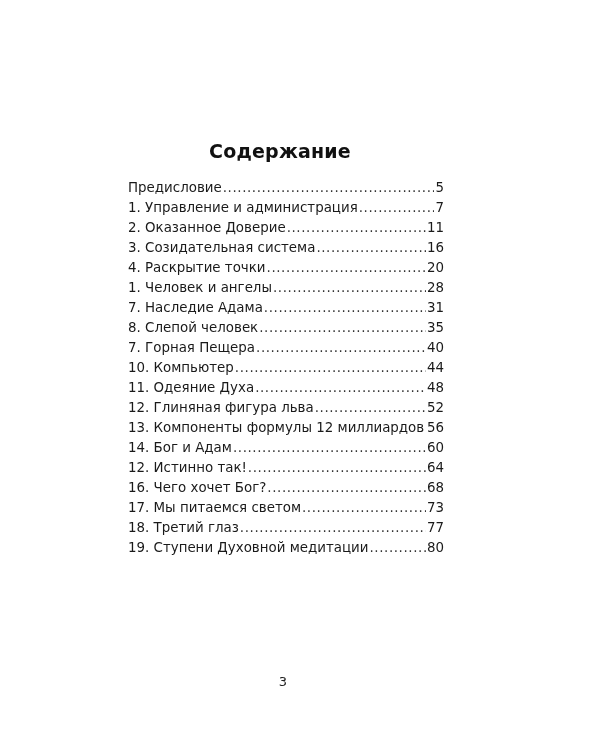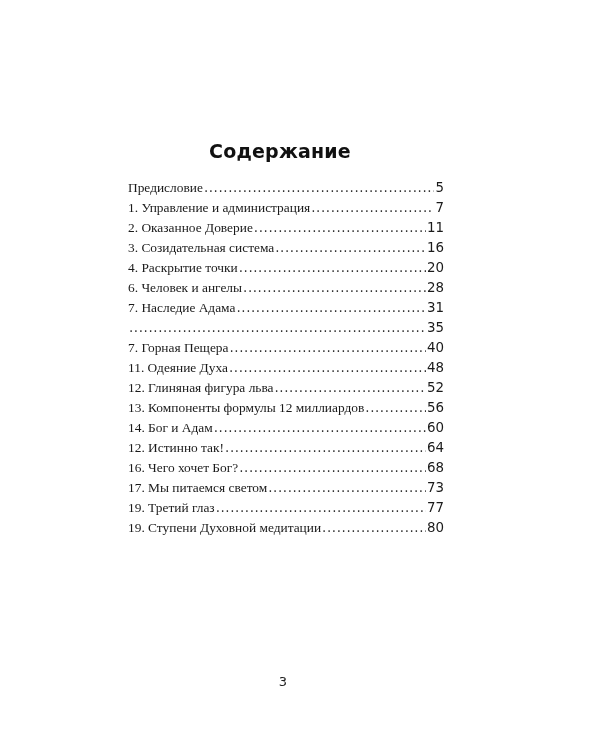--- a/index.html
+++ b/index.html
@@ -48,21 +48,20 @@
       align-items: baseline;
       height: 20px;
       line-height: 20px;
       font-size: 13.4px;
       white-space: nowrap;
       overflow: hidden;
     }
     .toc-label {
       flex: 0 0 auto;
       color: #1a1a1a;
-      font-family: Liberation Serif, serif;
     }
     .toc-leader {
       flex: 1 1 auto;
       overflow: hidden;
       white-space: nowrap;
       color: #333;
       letter-spacing: 0.6px;
       margin: 0 1px;
     }
     .toc-leader::before {
@@ -109,37 +108,43 @@
       <span class="toc-label">3. Созидательная система</span>
       <span class="toc-leader"></span>
       <span class="toc-page">16</span>
     </li>
     <li class="toc-row">
       <span class="toc-label">4. Раскрытие точки</span>
       <span class="toc-leader"></span>
       <span class="toc-page">20</span>
     </li>
     <li class="toc-row">
-      <span class="toc-label">6. Человек и ангелы</span>
+      <span class="toc-label">1. Человек и ангелы</span>
       <span class="toc-leader"></span>
       <span class="toc-page">28</span>
     </li>
     <li class="toc-row">
       <span class="toc-label">7. Наследие Адама</span>
       <span class="toc-leader"></span>
       <span class="toc-page">31</span>
     </li>
     <li class="toc-row">
+      <span class="toc-label">8. Слепой человек</span>
       <span class="toc-leader"></span>
       <span class="toc-page">35</span>
     </li>
     <li class="toc-row">
       <span class="toc-label">7. Горная Пещера</span>
       <span class="toc-leader"></span>
       <span class="toc-page">40</span>
+    </li>
+    <li class="toc-row">
+      <span class="toc-label">10. Компьютер</span>
+      <span class="toc-leader"></span>
+      <span class="toc-page">44</span>
     </li>
     <li class="toc-row">
       <span class="toc-label">11. Одеяние Духа</span>
       <span class="toc-leader"></span>
       <span class="toc-page">48</span>
     </li>
     <li class="toc-row">
       <span class="toc-label">12. Глиняная фигура льва</span>
       <span class="toc-leader"></span>
       <span class="toc-page">52</span>
@@ -163,21 +168,21 @@
       <span class="toc-label">16. Чего хочет Бог?</span>
       <span class="toc-leader"></span>
       <span class="toc-page">68</span>
     </li>
     <li class="toc-row">
       <span class="toc-label">17. Мы питаемся светом</span>
       <span class="toc-leader"></span>
       <span class="toc-page">73</span>
     </li>
     <li class="toc-row">
-      <span class="toc-label">19. Третий глаз</span>
+      <span class="toc-label">18. Третий глаз</span>
       <span class="toc-leader"></span>
       <span class="toc-page">77</span>
     </li>
     <li class="toc-row">
       <span class="toc-label">19. Ступени Духовной медитации</span>
       <span class="toc-leader"></span>
       <span class="toc-page">80</span>
     </li>
   </ul>
 

